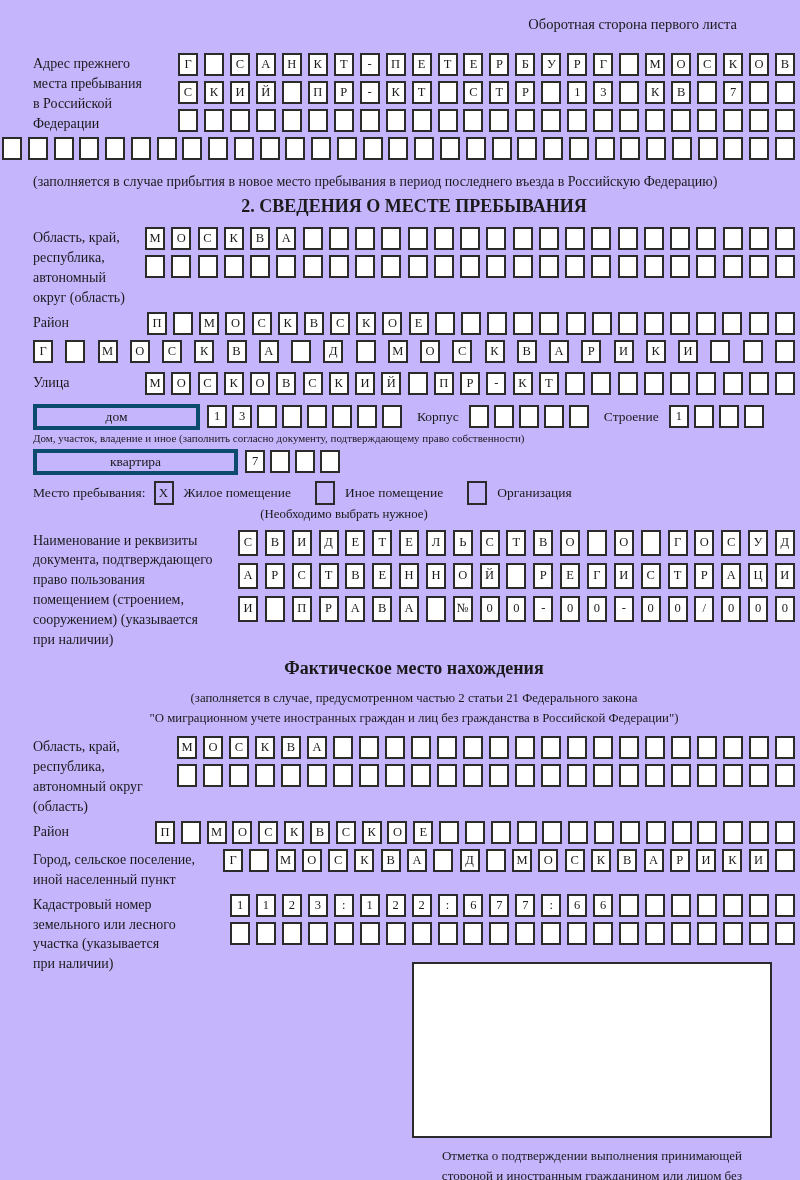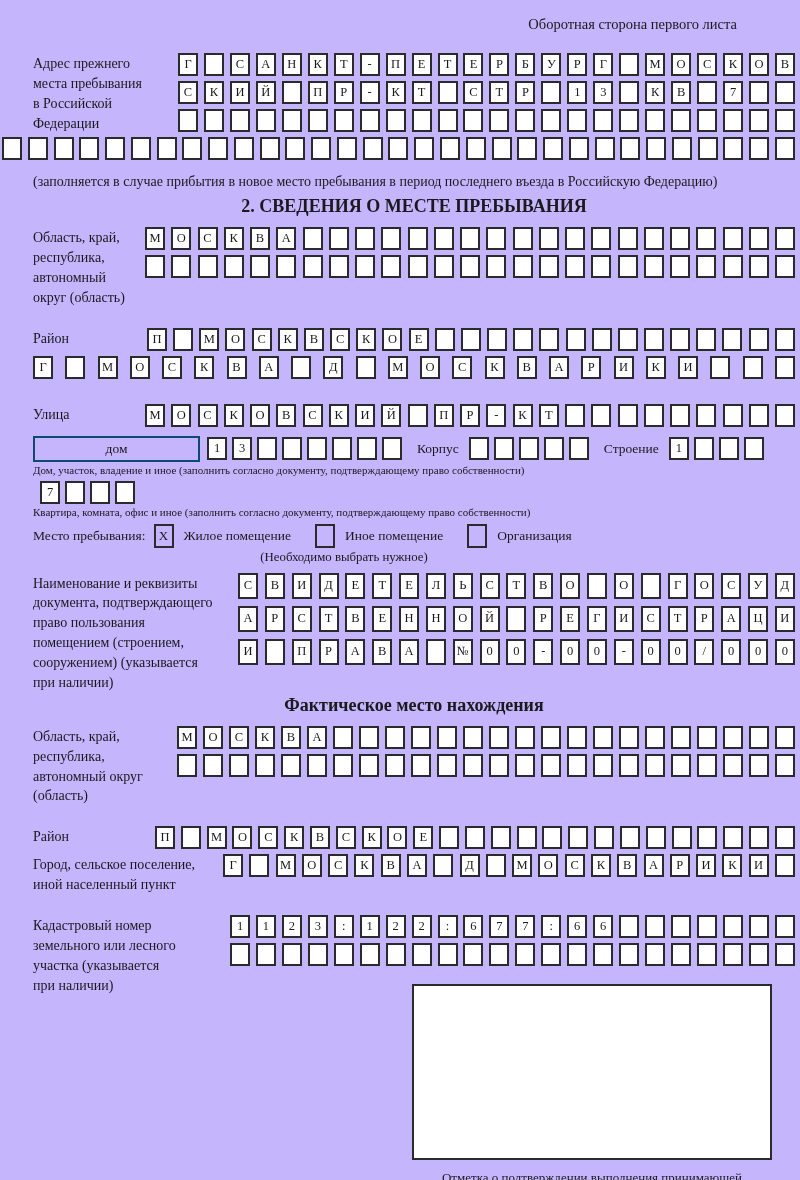--- a/index.html
+++ b/index.html
@@ -35,39 +35,39 @@
     display:flex;align-items:center;justify-content:center;
     font-size:12.5px;background:#fff;
   }
   .rows--tall .boxrow{margin-bottom:7px;}
   .rows--tall .cell{height:26px;}
   .row4{margin-left:-31px;margin-bottom:2px;}
   .small-note{font-size:14px;margin:14px 0 6px;}
   .sec-title{font-size:18px;font-weight:bold;text-align:center;margin:6px 0 10px;}
   .house-row,.apt-row{display:flex;align-items:center;margin:4px 0 2px;}
   .widebox{
-    flex:none;height:26px;border:2px solid #0c4a6e;box-sizing:border-box;
+    flex:none;height:26px;border:4px solid #0c4a6e;box-sizing:border-box;
     display:flex;align-items:center;justify-content:center;font-size:13.5px;
   }
   .wb-house{width:167px;} .wb-apt{width:205px;}
   .cellgroup{display:flex;margin-left:7px;}
   .cellgroup .cell{margin-right:5px;}
   .inline-label{font-size:13.5px;margin:0 3px 0 10px;white-space:nowrap;}
   .cap{font-size:11px;margin:2px 0 5px;}
   .stay-row{display:flex;align-items:center;font-size:13.5px;margin:6px 0 2px;}
   .chk{
     flex:none;width:20px;height:24px;border:2px solid #2b2b2b;box-sizing:border-box;
     display:flex;align-items:center;justify-content:center;font-size:13px;
   }
   .stay-row .opt{margin:0 8px;}
   .stay-row .chk + .opt{margin-left:10px;font-family:Liberation Serif, serif;}
   .stay-row .gap{margin-left:16px;}
   .choose-note{width:622px;text-align:center;font-size:12.8px;margin:2px 0 8px;}
   .fact-note{text-align:center;font-size:12.8px;line-height:1.55;white-space:pre-line;margin:0 0 8px;}
-  .mt4{margin-top:20px;} .mt8{margin-top:2px;}
+  .mt4{margin-top:4px;} .mt8{margin-top:8px;}
   .stamp-wrap{margin-left:362px;width:394px;margin-top:-12px;}
   .stamp-box{width:360px;height:176px;border:2px solid #2b2b2b;box-sizing:border-box;margin:0 auto 8px;background:#fff;}
   .stamp-caption{text-align:center;font-size:13px;line-height:1.52;white-space:pre-line;}
 </style>
 </head>
 <body>
 
 <div class="page">
 
   <div class="hdr-note">Оборотная сторона первого листа</div>
@@ -379,28 +379,28 @@
     <div class="cellgroup">
         <span class="cell">1</span>
         <span class="cell"></span>
         <span class="cell"></span>
         <span class="cell"></span>
       </div>
   </div>
   <div class="cap">Дом, участок, владение и иное (заполнить согласно документу, подтверждающему право собственности)</div>
 
   <div class="apt-row">
+    <div class="widebox wb-apt">квартира</div>
     <div class="cellgroup">
         <span class="cell">7</span>
         <span class="cell"></span>
         <span class="cell"></span>
         <span class="cell"></span>
       </div>
   </div>
-  <div class="cap">Квартира, комната, офис и иное (заполнить согласно документу, подтверждающему право собственности)</div>
 
   <div class="stay-row">
     <span>Место пребывания:</span>
     <span class="chk" style="margin-left:8px;">X</span>
     <span class="opt">Жилое помещение</span>
     <span class="chk gap"></span>
     <span class="opt">Иное помещение</span>
     <span class="chk gap"></span>
     <span class="opt">Организация</span>
   </div>
@@ -480,20 +480,22 @@
           <span class="cell">0</span>
           <span class="cell">/</span>
           <span class="cell">0</span>
           <span class="cell">0</span>
           <span class="cell">0</span>
         </div>
     </div>
   </div>
 
   <div class="sec-title mt8">Фактическое место нахождения</div>
+  <div class="fact-note">(заполняется в случае, предусмотренном частью 2 статьи 21 Федерального закона
+"О миграционном учете иностранных граждан и лиц без гражданства в Российской Федерации")</div>
 
   <div class="field">
     <div class="flabel lw144">Область, край,
 республика,
 автономный округ
 (область)</div>
     <div class="rows">
       <div class="boxrow">
           <span class="cell">М</span>
           <span class="cell">О</span>

